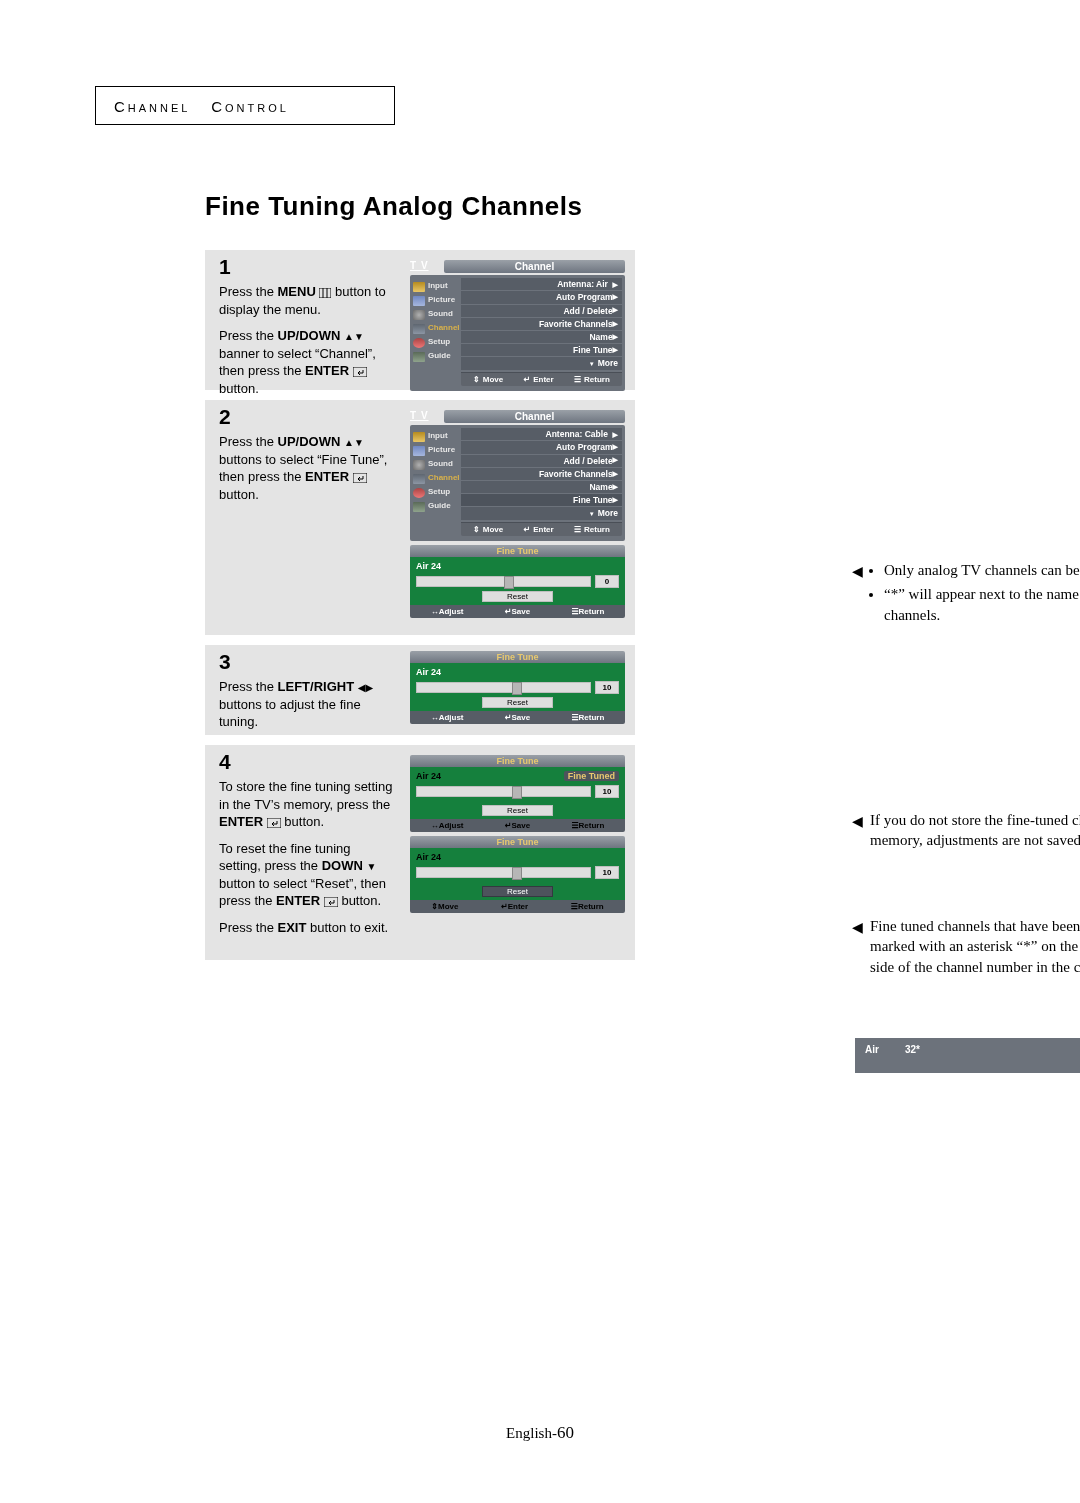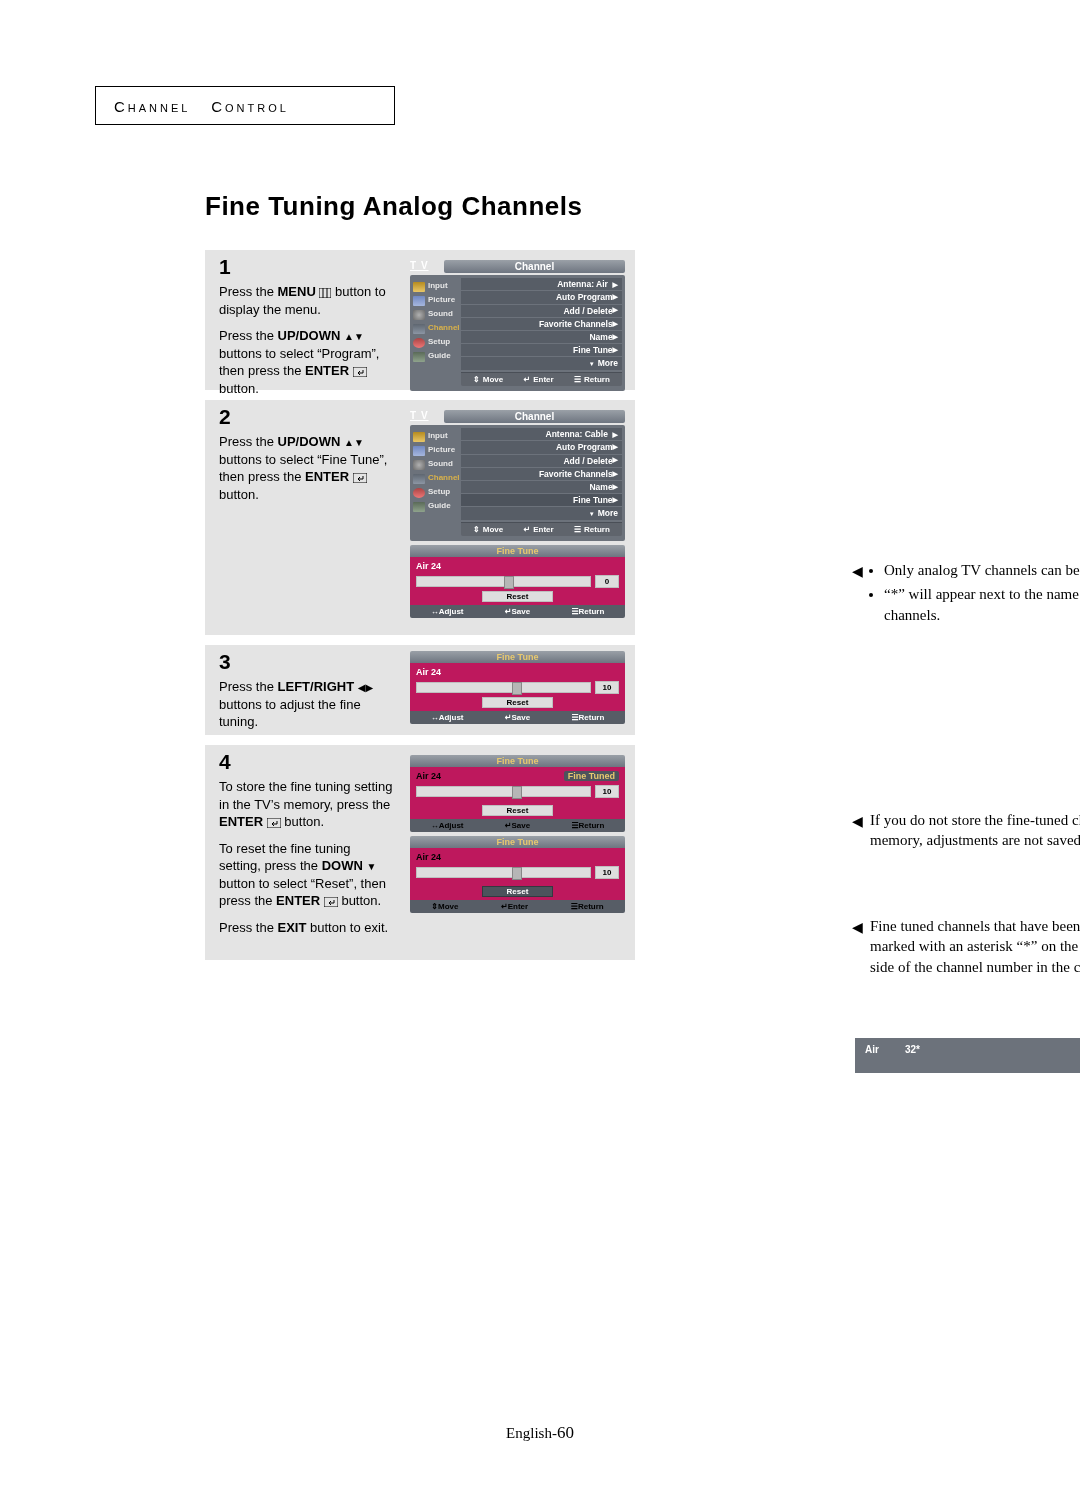--- a/index.html
+++ b/index.html
@@ -163,21 +163,21 @@
   .ft-head {
     background: linear-gradient(#9aa0a7,#6e7580);
     text-align:center;
     font-size: 9px;
     font-weight: bold;
     color: #e7c86f;
     padding:1px 0;
     border-radius:2px 2px 0 0;
   }
   .ft-body {
-    background: #be185d;
+    background: #15803d;
     padding:4px 6px 3px 6px;
   }
   .ft-row1 { display:flex; justify-content:space-between; font-size:9px; font-weight:bold; margin-bottom:4px;}
   .ft-row1 .ftlabel { color:#e7c86f; background:#4d535c; padding:0 4px; border-radius:2px;}
   .ft-slider {
     display:flex; align-items:center; gap:4px; margin-bottom:3px;
   }
   .ft-track {
     flex:1; height:9px; background:#dedede; position:relative; border:1px solid #bfbfbf;
   }
@@ -185,21 +185,21 @@
     position:absolute; top:-1px; width:8px; height:11px; background:#b6b6b6; border:1px solid #888;
   }
   .ft-val {
     width:22px; height:11px; background:#dedede; border:1px solid #bfbfbf; color:#000;
     font-size:8px; font-weight:bold; text-align:center; line-height:11px;
   }
   .ft-reset {
     text-align:center;
   }
   .ft-reset .btn {
-    display:inline-block; background:#dedede; color:#000; font-size:8px; font-weight:bold;
+    display:inline-block; background:#dedede; color:#000; font-size:8px; font-weight:normal;
     padding:0 24px; border:1px solid #bfbfbf;
   }
   .ft-reset .btn.hl { background:#4d535c; color:#fff; border-color:#343940;}
   .ft-hints {
     display:flex; justify-content:space-around; background:#575d66; font-size:8px;
     font-weight:bold; padding:2px 0; border-radius:0 0 2px 2px;
   }
 
   
   .note {
@@ -282,21 +282,21 @@
               <rect x="0" y="0" width="12" height="10" fill="none" stroke="#000"></rect>
               <line x1="4" y1="0" x2="4" y2="10" stroke="#000"></line>
               <line x1="8" y1="0" x2="8" y2="10" stroke="#000"></line>
             </svg>
         </span>
         <span> button to display the menu.</span>
       </p>
       <p>
         <span>Press the </span><span class="bold">UP/DOWN</span>
         <span class="icon-inline"><span class="tri-up">▲</span><span class="tri-down">▼</span></span>
-        <span> buttons to select “Program”, then press the </span><span class="bold">ENTER</span>
+        <span> banner to select “Channel”, then press the </span><span class="bold">ENTER</span>
         <span class="icon-inline">
           <svg width="14" height="10">
               <rect x="0" y="0" width="14" height="10" fill="none" stroke="#000"></rect>
               <path d="M10 3 L10 6 L5 6 M7 4 L5 6 L7 8" fill="none" stroke="#000"></path>
             </svg>
         </span>
         <span> button.</span>
       </p>
 
       <div class="osd">

